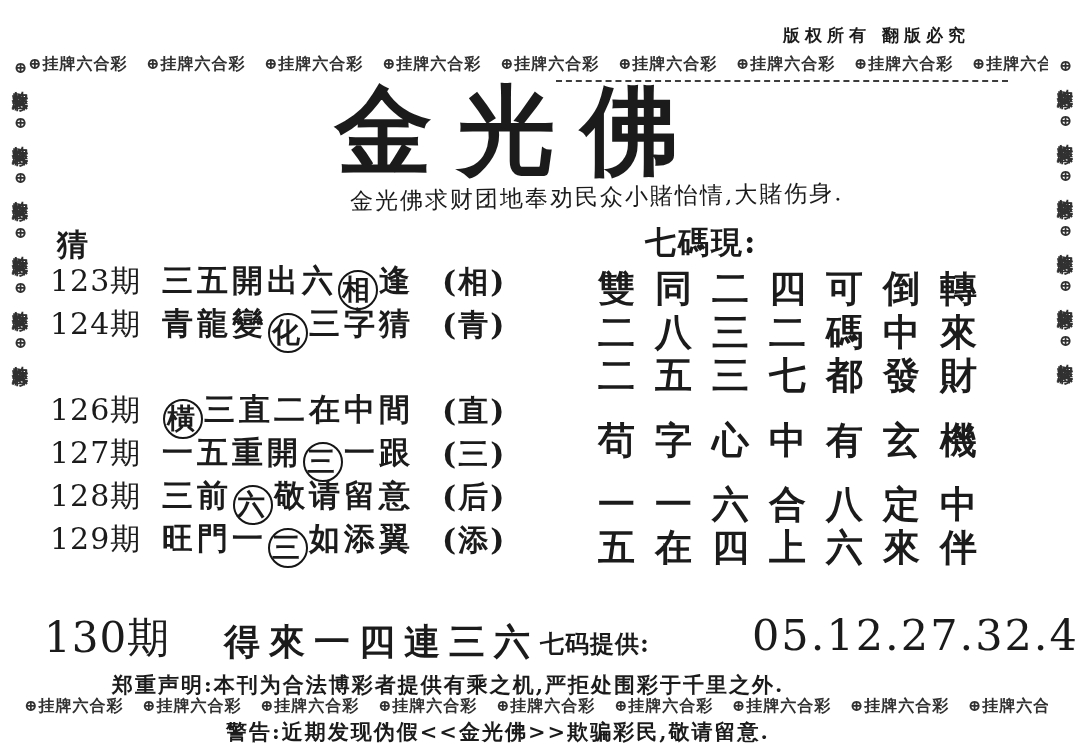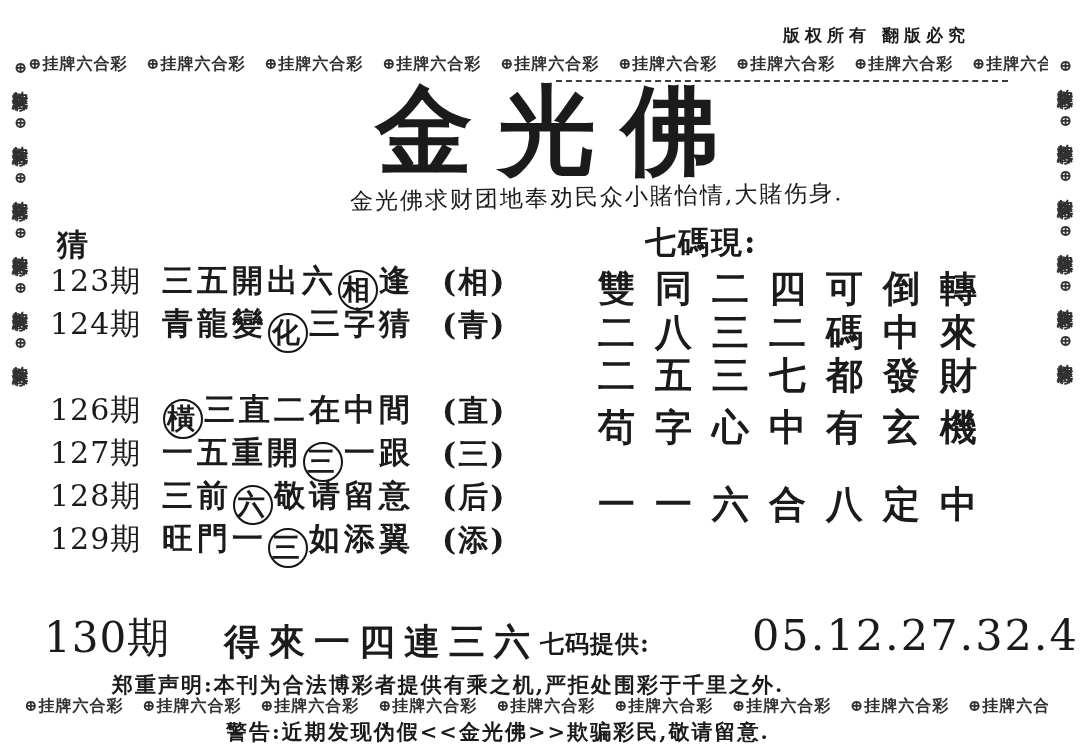--- a/index.html
+++ b/index.html
@@ -33,21 +33,21 @@
     font-size:17px;letter-spacing:5px;font-weight:600;
   }
   .dash-rule{
     position:absolute;left:556px;top:80px;width:452px;height:0;
     border-top:2px dashed #3c3c3c;
   }
 
   
   .title{
     position:absolute;left:335px;top:82px;width:450px;
-    text-align:center;font-size:97px;font-weight:700;
+    text-align:left;font-size:97px;font-weight:700;
     letter-spacing:26px;line-height:1.0;white-space:nowrap;
   }
   .subtitle{
     position:absolute;left:350px;top:186px;
     font-size:23px;letter-spacing:2px;white-space:nowrap;
     transform:rotate(-1deg);transform-origin:left center;
   }
 
   
   .guess-label{position:absolute;left:57px;top:224px;font-size:31px;font-weight:700;}
@@ -62,21 +62,21 @@
     font-size:28px;vertical-align:-8px;margin:0 1px;box-sizing:border-box;
   }
   .answer{position:absolute;left:392px;top:2px;font-size:30px;letter-spacing:2px;font-weight:600;}
 
   
   .code-label{position:absolute;left:645px;top:222px;font-size:31px;font-weight:700;letter-spacing:2px;}
   .code-line{
     position:absolute;left:598px;font-size:37px;font-weight:700;
     letter-spacing:20px;white-space:nowrap;
   }
-  .c0{top:264px}.c1{top:308px}.c2{top:351px}.c3{top:403px}
+  .c0{top:264px}.c1{top:308px}.c2{top:351px}.c3{top:416px}
   .c4{top:437px}.c5{top:480px}.c6{top:523px}
 
   
   .cur-issue{position:absolute;left:44px;top:610px;font-size:42px;letter-spacing:1px;}
   .cur-phrase{position:absolute;left:180px;top:618px;font-size:36px;font-weight:700;letter-spacing:9px;white-space:nowrap;margin-left:44px;}
   .provide-label{position:absolute;left:540px;top:628px;font-size:24px;font-weight:700;letter-spacing:1px;}
   .provide-numbers{position:absolute;left:752px;top:610px;font-size:43px;letter-spacing:2px;font-weight:500;white-space:nowrap;}
 
   .statement{position:absolute;left:112px;top:671px;font-size:21px;letter-spacing:2px;font-weight:600;white-space:nowrap;}
   .warning{position:absolute;left:226px;top:718px;font-size:21px;letter-spacing:2px;font-weight:700;white-space:nowrap;}
@@ -123,20 +123,21 @@
     <span class="issue">129期</span><span class="phrase"><span>旺門一</span><span class="circle">三</span><span>如添翼</span></span>
     <span class="answer">(添)</span>
   </div>
 
   <div class="code-label">七碼現:</div>
   <div class="code-line c0">雙同二四可倒轉</div>
   <div class="code-line c2">二五三七都發財</div>
   <div class="code-line c1">二八三二碼中來</div>
   <div class="code-line c3">苟字心中有玄機</div>
   <div class="code-line c5">一一六合八定中</div>
+  <div class="code-line c6">五在四上六來伴</div>
 
   <div class="cur-issue">130期</div>
   <div class="cur-phrase">得來一四連三六</div>
   <div class="provide-label">七码提供:</div>
   <div class="provide-numbers">05.12.27.32.44.49</div>
 
   <div class="statement">郑重声明:本刊为合法博彩者提供有乘之机,严拒处围彩于千里之外.</div>
   <div class="warning">警告:近期发现伪假&lt;&lt;金光佛&gt;&gt;欺骗彩民,敬请留意.</div>
 
 </div>

